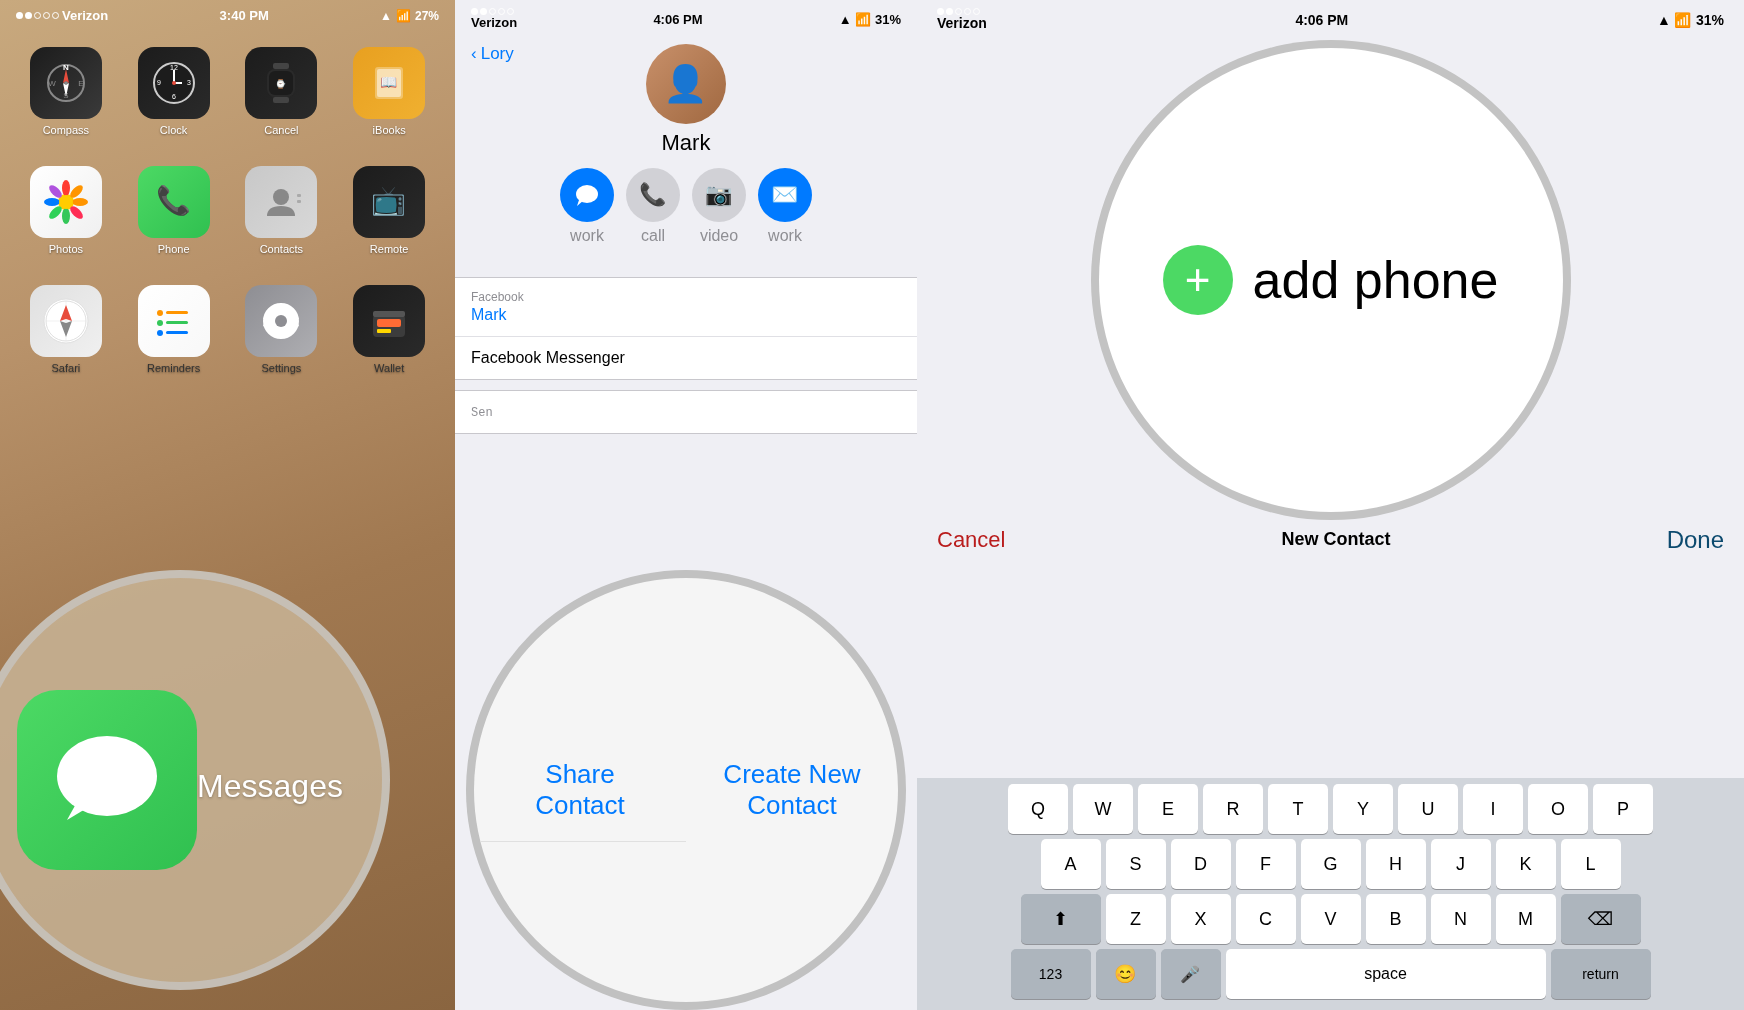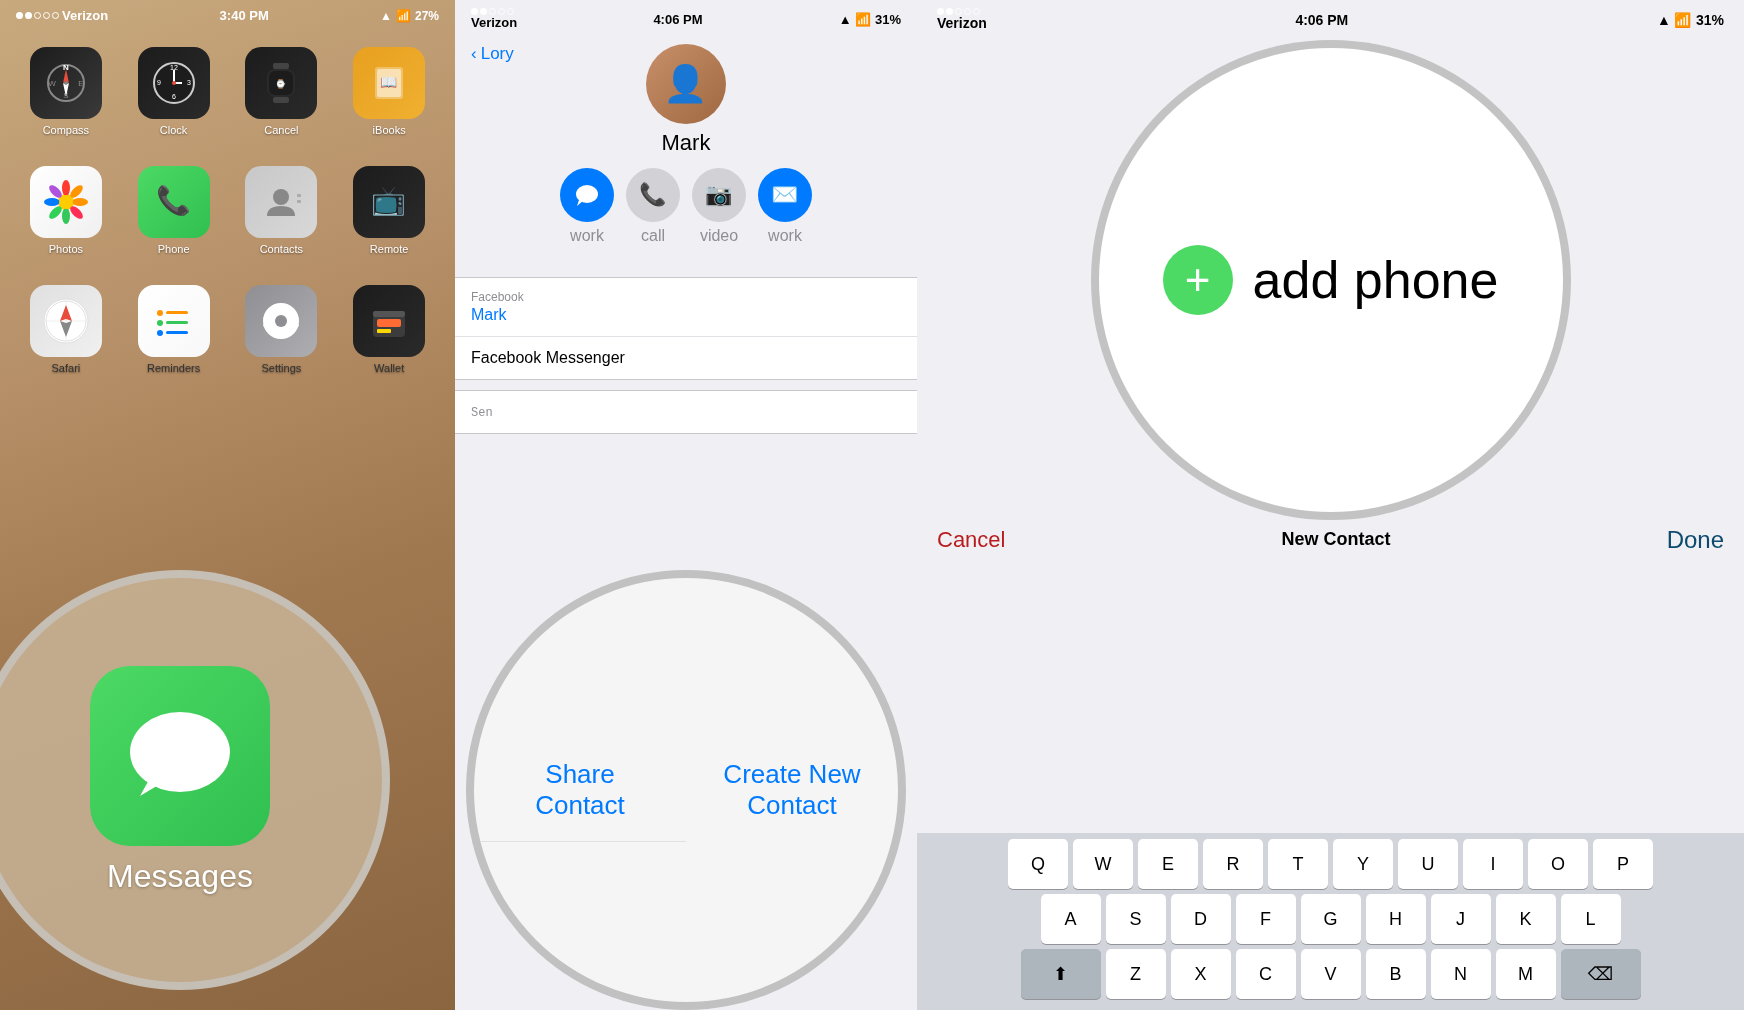--- a/index.html
+++ b/index.html
@@ -100,21 +100,21 @@
       background: rgba(200,180,150,0.85);
       display: flex;
       align-items: center;
       justify-content: center;
       overflow: hidden;
       z-index: 10;
     }
 
     .magnifier-content {
       display: flex;
-      flex-direction: column;
+      flex-direction: row;
       align-items: center;
       justify-content: center;
     }
 
     .msg-icon-large {
       width: 180px;
       height: 180px;
       border-radius: 40px;
       background: linear-gradient(135deg, #4cd964, #30c050);
       display: flex;
@@ -757,14 +757,21 @@
       <div class="key key-letter">Z</div>
       <div class="key key-letter">X</div>
       <div class="key key-letter">C</div>
       <div class="key key-letter">V</div>
       <div class="key key-letter">B</div>
       <div class="key key-letter">N</div>
       <div class="key key-letter">M</div>
       <div class="key key-delete key-special">⌫</div>
     </div>
 
+    <div class="key-row">
+      <div class="key key-123 key-special">123</div>
+      <div class="key key-emoji key-special">😊</div>
+      <div class="key key-mic key-special">🎤</div>
+      <div class="key key-space">space</div>
+      <div class="key key-return key-special">return</div>
+    </div>
   </div>
 </div>
 
 </body></html>

